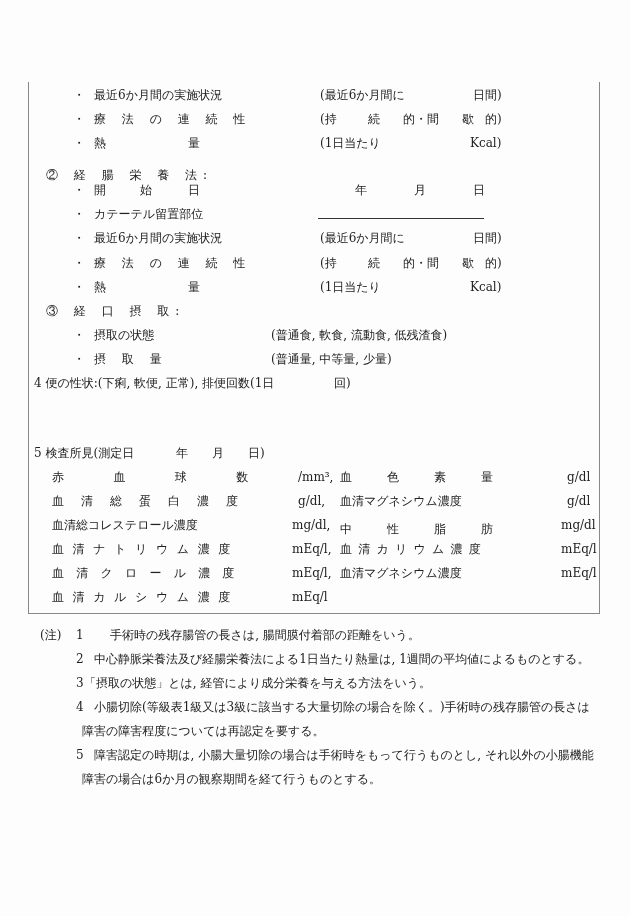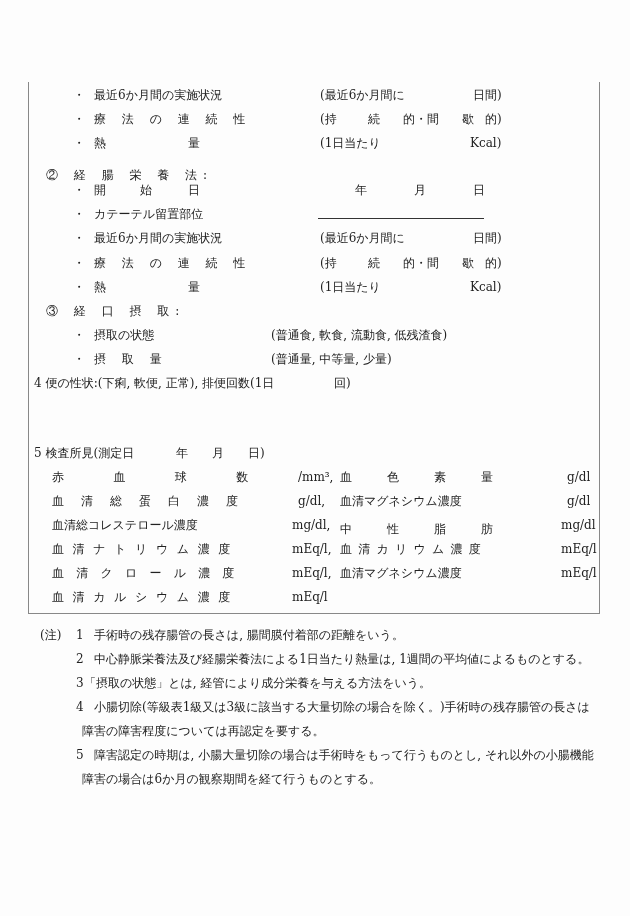--- a/index.html
+++ b/index.html
@@ -125,21 +125,21 @@
   <span class="t" style="left:340px;top:566px">血清マグネシウム濃度</span>
   <span class="t" style="left:561px;top:566px">mEq/l</span>
 
   <span class="t" style="left:52px;top:590px;letter-spacing:0.2em">血 清 カ ル シ ウ ム 濃 度</span>
   <span class="t" style="left:292px;top:590px">mEq/l</span>
 </div>
 
 <div>
   <span class="t" style="left:40px;top:628px">(注)</span>
   <span class="t" style="left:76px;top:628px">1</span>
-  <span class="t" style="left:94px;top:628px">手術時の残存腸管の長さは, 腸間膜付着部の距離をいう。</span>
+  <span class="t" style="left:110px;top:628px">手術時の残存腸管の長さは, 腸間膜付着部の距離をいう。</span>
 
   <span class="t" style="left:76px;top:652px">2</span>
   <span class="t" style="left:94px;top:652px">中心静脈栄養法及び経腸栄養法による1日当たり熱量は, 1週間の平均値によるものとする。</span>
 
   <span class="t" style="left:76px;top:676px">3</span>
   <span class="t" style="left:84px;top:676px">「摂取の状態」とは, 経管により成分栄養を与える方法をいう。</span>
 
   <span class="t" style="left:76px;top:700px">4</span>
   <span class="t" style="left:94px;top:700px">小腸切除(等級表1級又は3級に該当する大量切除の場合を除く。)手術時の残存腸管の長さは</span>
   <span class="t" style="left:82px;top:724px">障害の障害程度については再認定を要する。</span>

